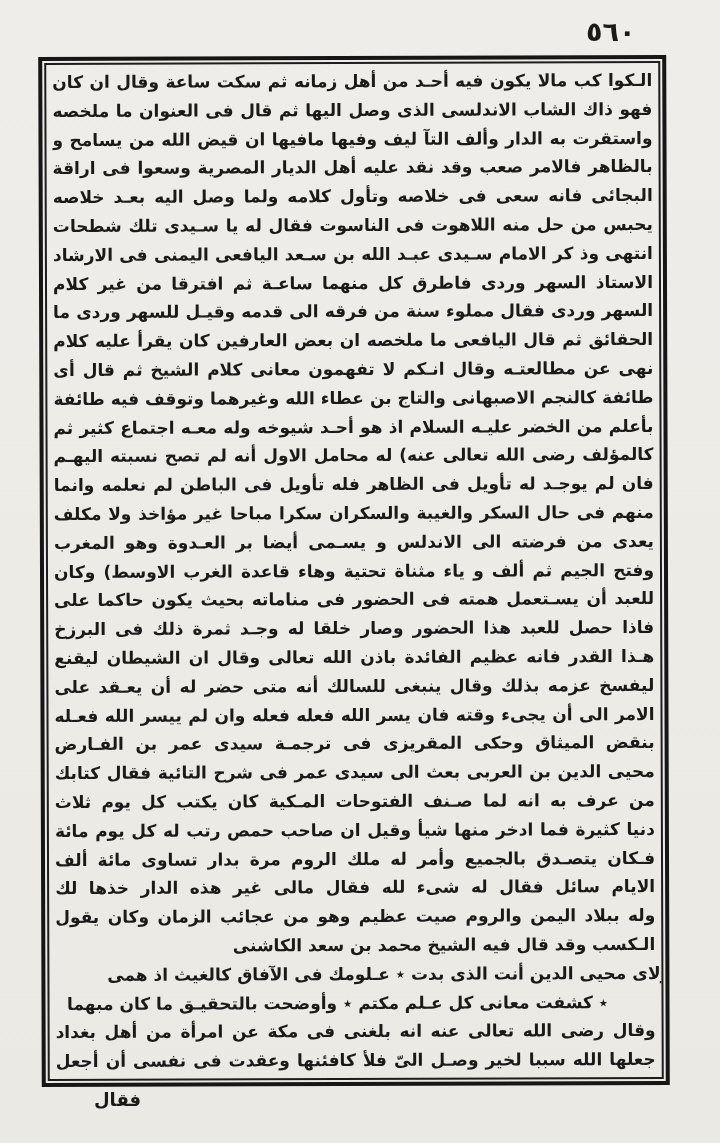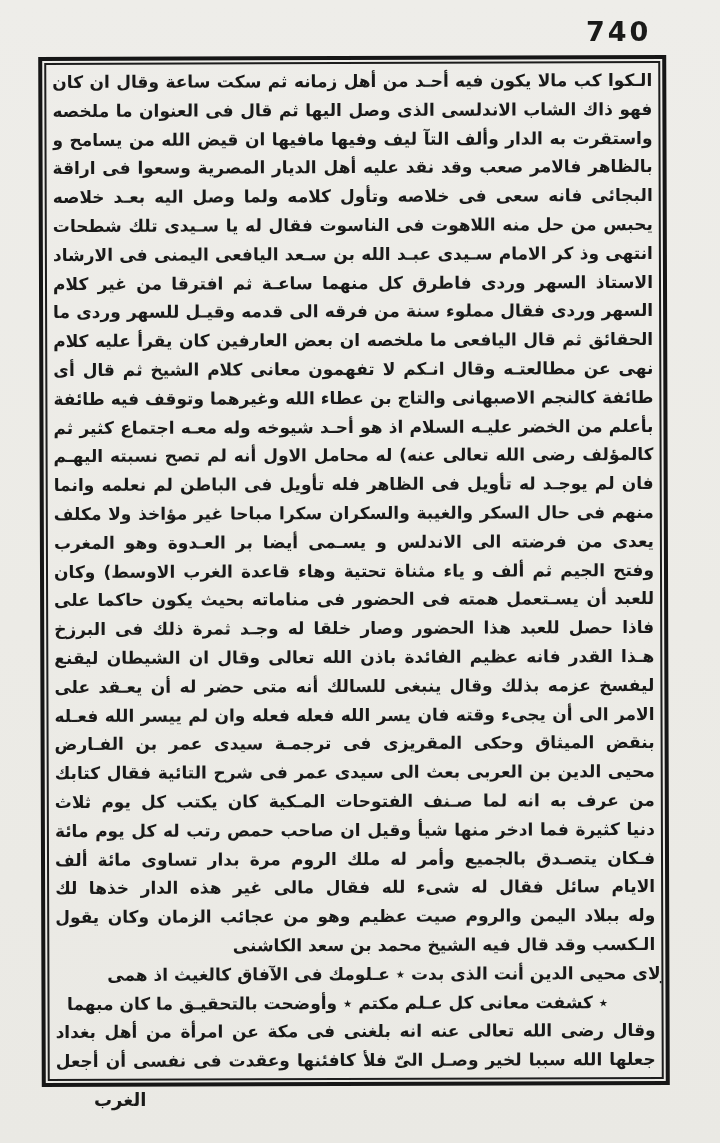--- a/index.html
+++ b/index.html
@@ -40,21 +40,21 @@
   .line.verse-b{text-align:center;text-align-last:center;transform:translateX(-18px);}
   .catchword{
     position:absolute;left:94px;top:1089px;
     font-size:18px;font-weight:bold;color:#141414;direction:rtl;
   }
 </style>
 </head>
 <body style="background-color: rgb(237, 236, 232);">
 
 <div class="page">
-  <div class="page-number" style="color: rgb(26, 26, 25);">740</div>
+  <div class="page-number" style="color: rgb(26, 26, 25);">٥٦٠</div>
   <div class="frame">
     <div class="frame-inner">
       <div class="text-block">
           <div class="line prose" style="color: rgb(26, 26, 25);">الـكوا كب مالا يكون فيه أحـد من أهل زمانه ثم سكت ساعة وقال ان كان صاحب هذه الرؤيا فى هـذه المدينة</div>
           <div class="line prose" style="color: rgb(26, 26, 25);">فهو ذاك الشاب الاندلسى الذى وصل اليها ثم قال فى العنوان ما ملخصه ان الشيخ محيى الدين رحـل الى المشرق</div>
           <div class="line prose" style="color: rgb(26, 26, 25);">واستقرت به الدار وألف التآ ليف وفيها مافيها ان قيض الله من يسامح و يتأول سـهل المرام وان كان ممن ينظر</div>
           <div class="line prose" style="color: rgb(26, 26, 25);">بالظاهر فالامر صعب وقد نقد عليه أهل الديار المصرية وسعوا فى اراقة دمه خلصه الله تعالى على يد الشيخ أبى الحسن</div>
           <div class="line prose" style="color: rgb(26, 26, 25);">البجائى فانه سعى فى خلاصه وتأول كلامه ولما وصل اليه بعـد خلاصه قال له الشيخ رحمه الله تعالى كيف</div>
           <div class="line prose" style="color: rgb(26, 26, 25);">يحبس من حل منه اللاهوت فى الناسوت فقال له يا سـيدى تلك شطحات فى محل سكر ولا عتب على سكران</div>
           <div class="line prose" style="color: rgb(26, 26, 25);">انتهى وذ كر الامام سـيدى عبـد الله بن سـعد اليافعى اليمنى فى الارشاد أن المؤلف نفعنا الله به اجتمع مع</div>
@@ -82,14 +82,14 @@
           <div class="line prose" style="color: rgb(26, 26, 25);">الايام سائل فقال له شىء لله فقال مالى غير هذه الدار خذها لك فتسلمها السائل وصارت له واشتغل الناس بمصنفاته</div>
           <div class="line prose" style="color: rgb(26, 26, 25);">وله ببلاد اليمن والروم صيت عظيم وهو من عجائب الزمان وكان يقول أعرف الـكيمياء بطريق المنازلة لا بطريق</div>
           <div class="line short" style="color: rgb(26, 26, 25);">الـكسب وقد قال فيه الشيخ محمد بن سعد الكاشنى</div>
           <div class="line verse-a" style="color: rgb(26, 26, 25);">أمولاى محيى الدين أنت الذى بدت ٭ عـلومك فى الآفاق كالغيث اذ همى</div>
           <div class="line verse-b" style="color: rgb(26, 26, 25);">٭ كشفت معانى كل عـلم مكتم ٭ وأوضحت بالتحقيـق ما كان مبهما</div>
           <div class="line prose" style="color: rgb(26, 26, 25);">وقال رضى الله تعالى عنه انه بلغنى فى مكة عن امرأة من أهل بغداد أنها تكلمت فىّ بامور عظيمة فقلت هـذه قد</div>
           <div class="line prose" style="color: rgb(26, 26, 25);">جعلها الله سببا لخير وصـل الىّ فلأ كافئنها وعقدت فى نفسى أن أجعل جميع ما اعتمرت فى رجب لها وعنها</div>
         </div>
     </div>
   </div>
-  <div class="catchword" style="color: rgb(26, 26, 25);">الغرب</div>
+  <div class="catchword" style="color: rgb(26, 26, 25);">فقال</div>
 </div>
 
 </body></html>

